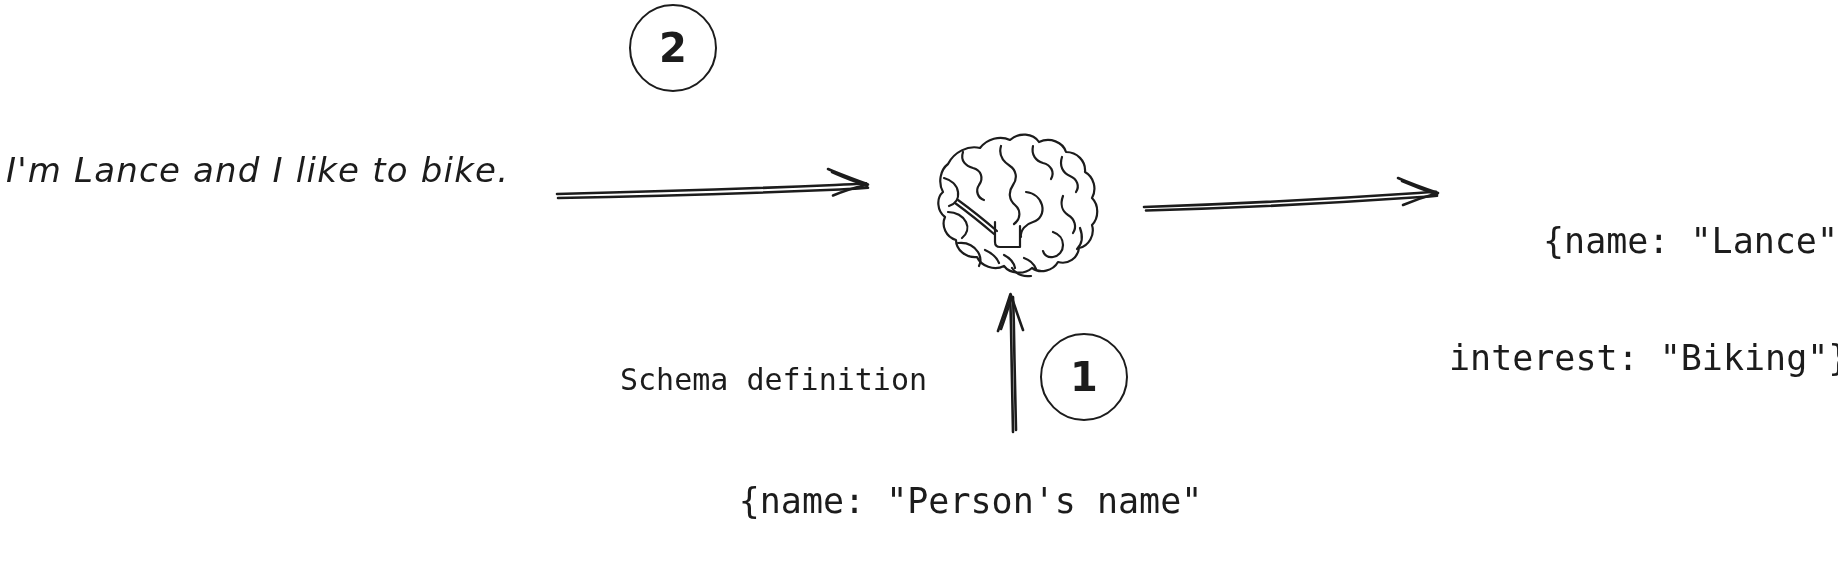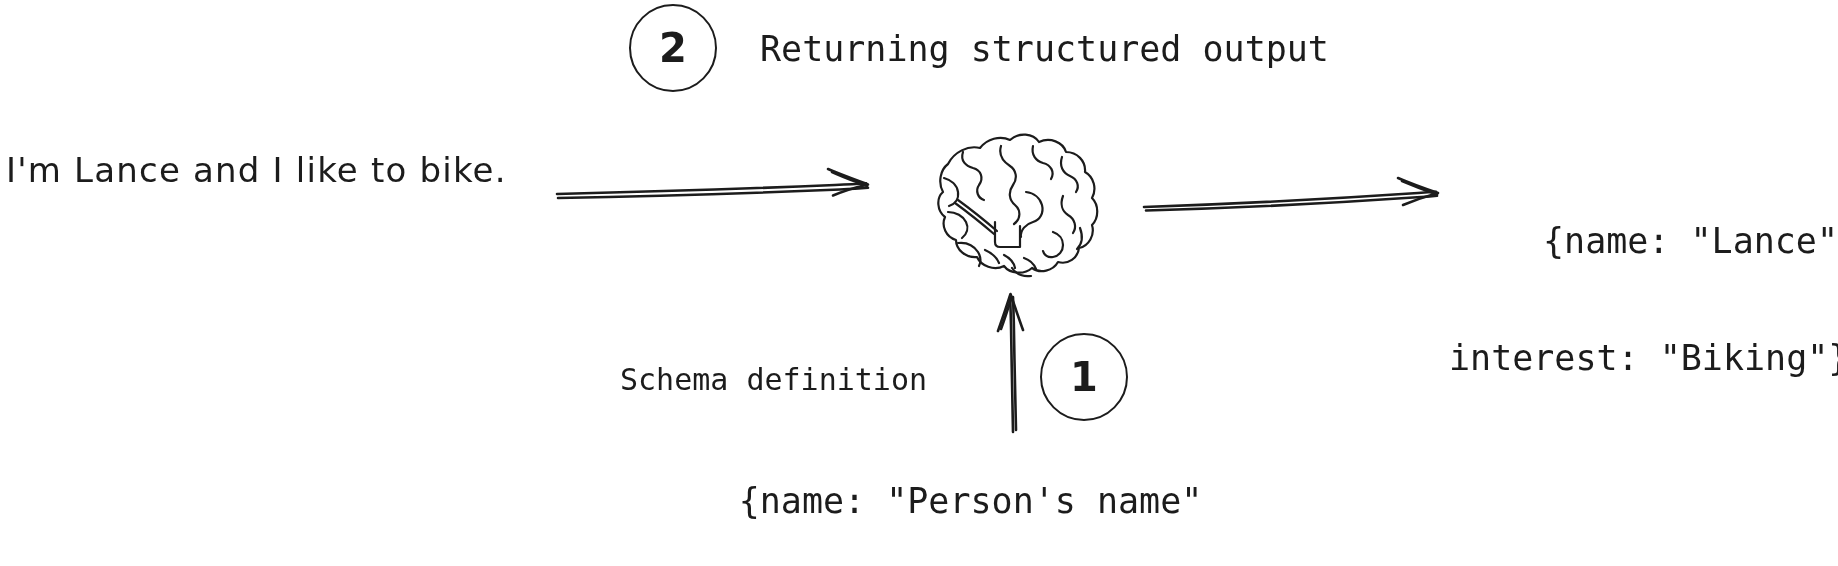--- a/index.html
+++ b/index.html
@@ -73,20 +73,21 @@
     font-size: 35px;
     line-height: 39px;
     text-align: center;
     width: 745px;
   }
 
   
   #input-utterance {
     left: 6px; top: 148px;
     font-family: "DejaVu Sans", sans-serif;
+    font-style: italic;
     font-size: 34px;
     line-height: 44px;
     letter-spacing: 1.2px;
     color: #1c1c1c;
     white-space: pre;
   }
 
   
   .sketch {
     position: absolute;
@@ -106,21 +107,20 @@
 </style>
 </head>
 <body>
 
 <div id="canvas">
 
   <div class="abs step-circle" id="step-2-circle">
     <span>2</span>
   </div>
 
-  <div class="abs mono" id="step-2-label">Returning structured output</div>
 
   <div class="abs" id="input-utterance">I'm Lance and I like to bike.</div>
 
   <div class="abs step-circle" id="step-1-circle">
     <span>1</span>
   </div>
 
   <div class="abs mono" id="schema-definition-label">Schema definition</div>
 
   <div class="abs mono" id="output-json">

